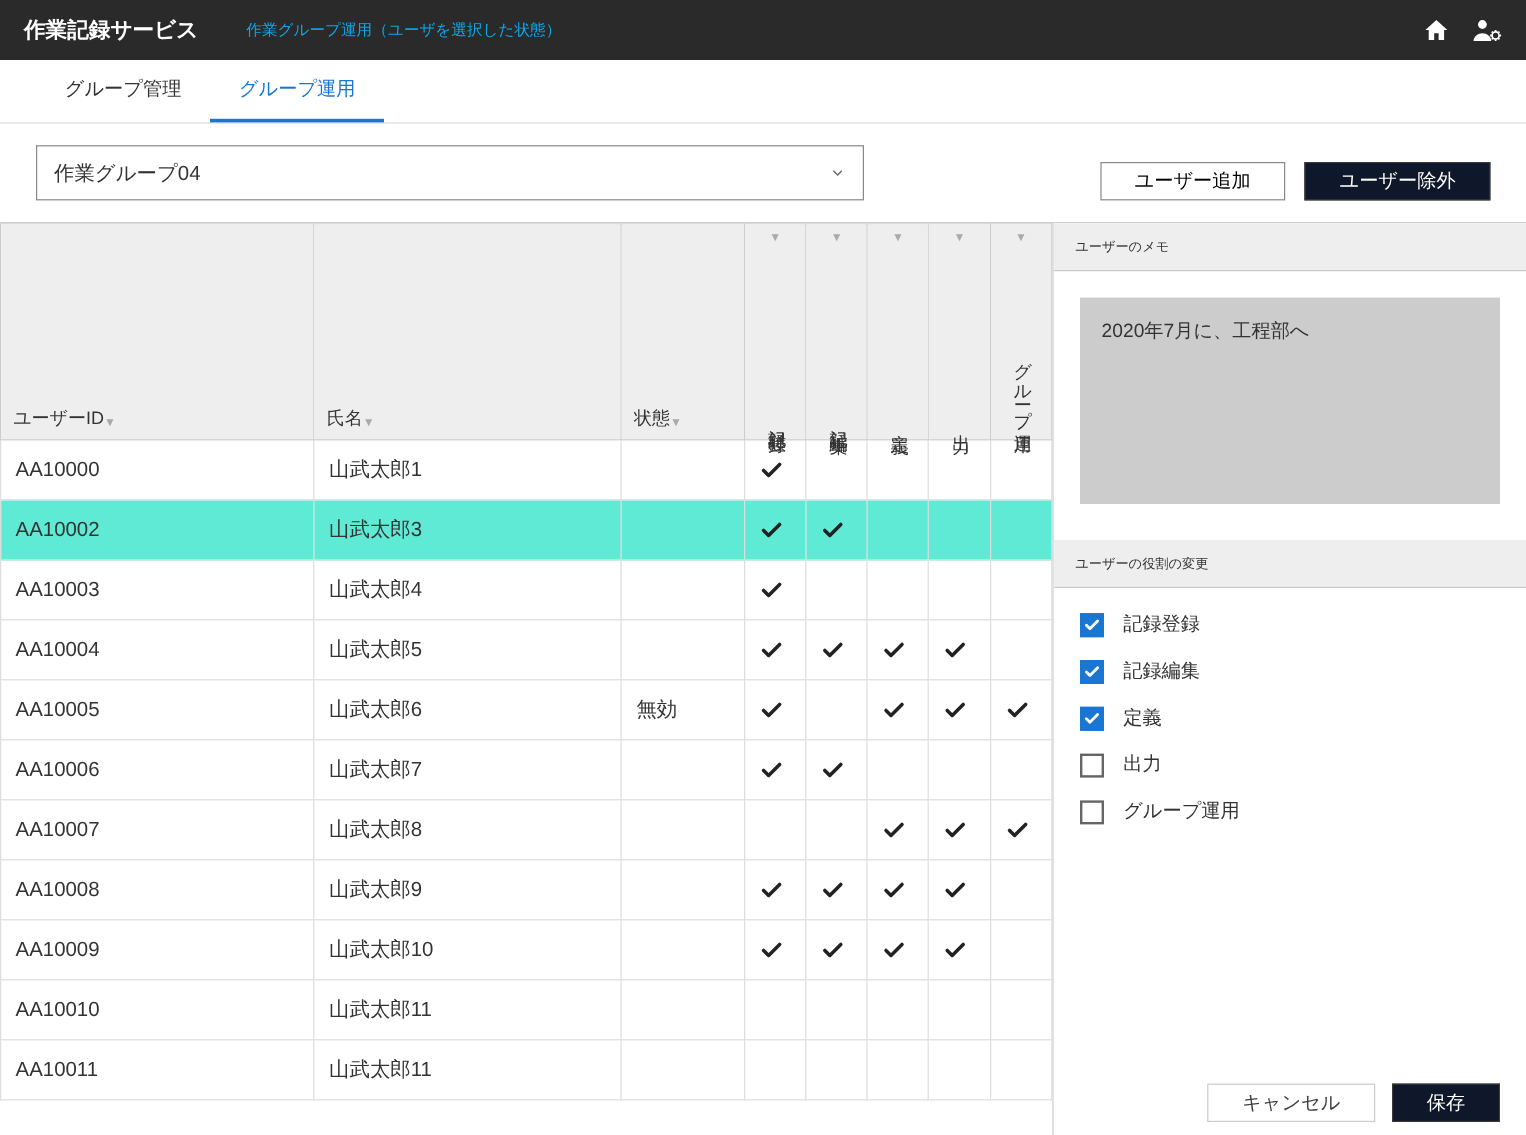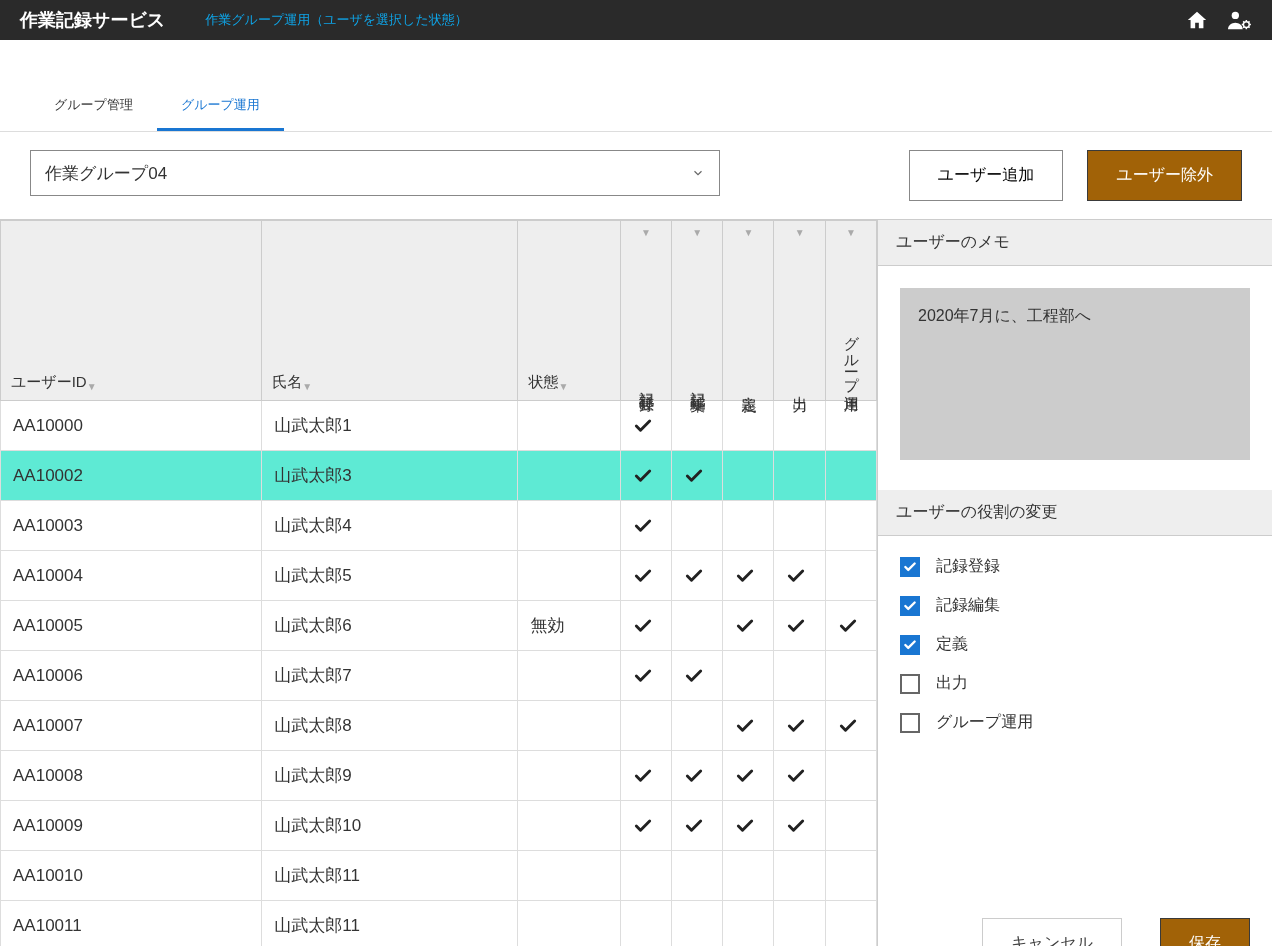--- a/index.html
+++ b/index.html
@@ -1,51 +1,51 @@
 <!DOCTYPE html>
 <html><head>
 <meta charset="utf-8">
 <style>
 * { margin: 0; padding: 0; box-sizing: border-box; }
 body { font-family: "Hiragino Sans", "Meiryo", sans-serif; font-size: 14px; color: #333; background: #fff; }
 
-.topbar { background: #2a2a2a; color: #fff; display: flex; align-items: center; height: 40px; padding: 0 20px; }
+.topbar { background: #2a2a2a; color: #fff; display: flex; align-items: center; height: 50px; padding: 0 20px; }
 .topbar .title { font-size: 18px; font-weight: bold; margin-right: 40px; }
 .topbar .subtitle { color: #0ea5e9; font-size: 13px; }
 .topbar .spacer { flex: 1; }
 .topbar .icon { margin-left: 18px; cursor: pointer; }
 
 .tabs { border-bottom: 1px solid #ddd; display: flex; padding-left: 30px; }
-.tab { padding: 14px 24px; cursor: pointer; font-size: 13px; margin-top: 42px; }
+.tab { padding: 14px 24px; cursor: pointer; font-size: 16px; }
 .tab.active { color: #1976d2; border-bottom: 3px solid #1976d2; }
 
-.controls { display: flex; align-items: flex-start; padding: 18px 30px; }
+.controls { display: flex; align-items: flex-end; padding: 18px 30px; gap: 16px; }
 .select-wrap { position: relative; flex: 0 0 690px; }
 .select-wrap select,
 .select-display { width: 100%; height: 46px; border: 1px solid #888; padding: 0 14px; font-size: 17px; background: #fff; display: flex; align-items: center; justify-content: space-between; cursor: pointer; }
 .controls .spacer { flex: 1; }
-.btn { height: 51px; padding: 0 28px; font-size: 16px; border: 1px solid #888; background: #fff; cursor: pointer; }
-.btn.dark { background: #a16207; color: #fff; border-color: #3a3a3a; margin-left: 24px; }
+.btn { height: 32px; padding: 0 28px; font-size: 16px; border: 1px solid #888; background: #fff; cursor: pointer; }
+.btn.dark { background: #0f172a; color: #fff; border-color: #3a3a3a; }
 .btn.disabled { color: #404040; border-color: #ccc; cursor: default; }
 
 .main { display: flex; border-top: 1px solid #ccc; height: calc(946px - 50px - 50px - 82px); }
 .table-wrap { flex: 1; overflow-y: auto; position: relative; }
 .tbl { width: 100%; border-collapse: collapse; table-layout: fixed; }
 .tbl thead th { background: #eee; border: 1px solid #ccc; padding: 8px 10px; text-align: left; vertical-align: bottom; font-weight: normal; font-size: 15px; position: relative; height: 180px; }
 .tbl thead th .hdr { display: flex; align-items: flex-end; justify-content: flex-start; height: 100%; }
 .tbl thead th.vert .vtxt { writing-mode: vertical-rl; text-orientation: upright; margin: 0 auto 4px auto; letter-spacing: 2px; }
 .sort-icon { color: #aaa; font-size: 10px; cursor: pointer; }
 .tbl thead th.vert .sort-icon { position: absolute; top: 6px; left: 50%; transform: translateX(-50%); }
 .tbl tbody td { border: 1px solid #ddd; padding: 12px 12px; font-size: 17px; height: 50px; }
 .tbl tbody tr.selected td { background: #5eead4; }
 .tbl tbody td.center { text-align: center; }
 .check { font-weight: bold; font-size: 18px; }
 
 .side { width: 395px; border-left: 1px solid #ccc; display: flex; flex-direction: column; overflow: hidden; }
-.panel-title { background: #eee; border-bottom: 1px solid #ccc; padding: 12px 18px; font-size: 16px; }
+.panel-title { background: #eee; border-bottom: 1px solid #ccc; padding: 12px 18px; font-size: 11px; }
 .memo { margin: 22px 22px 30px 22px; background: #ccc; height: 172px; padding: 18px; font-size: 16px; }
 .roles { padding: 20px 22px; flex: 1; }
 .role-row { display: flex; align-items: center; margin-bottom: 18px; font-size: 16px; }
 .cbox { width: 20px; height: 20px; border: 2px solid #666; margin-right: 16px; display: inline-flex; align-items: center; justify-content: center; cursor: pointer; }
 .cbox.checked { background: #1976d2; border-color: #1976d2; color: #fff; font-size: 14px; }
 .side-actions { display: flex; justify-content: flex-end; gap: 14px; padding: 14px 22px; }
 
 svg { display: block; }
 </style>
 </head>

